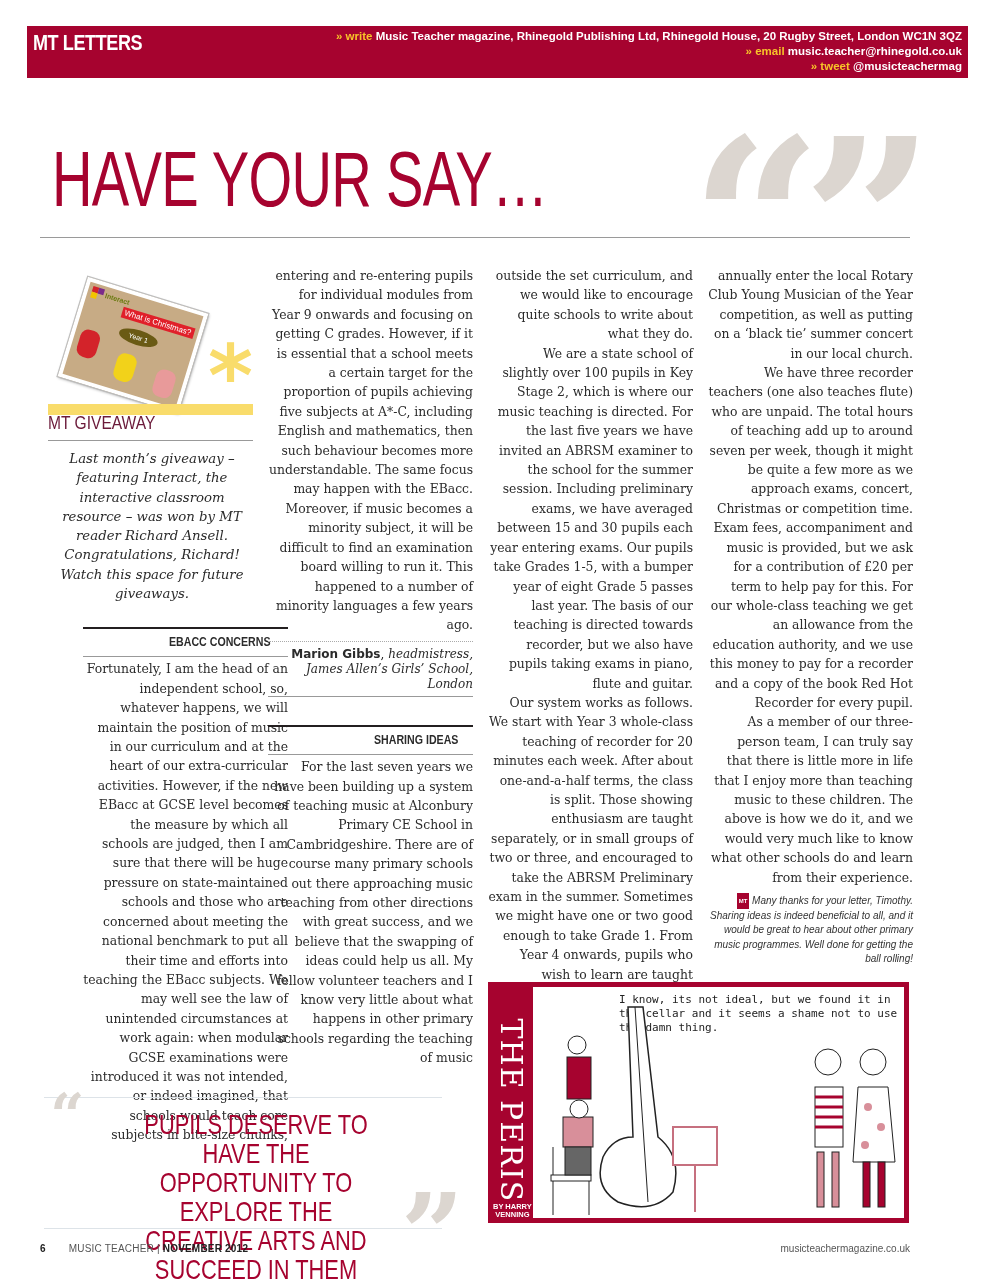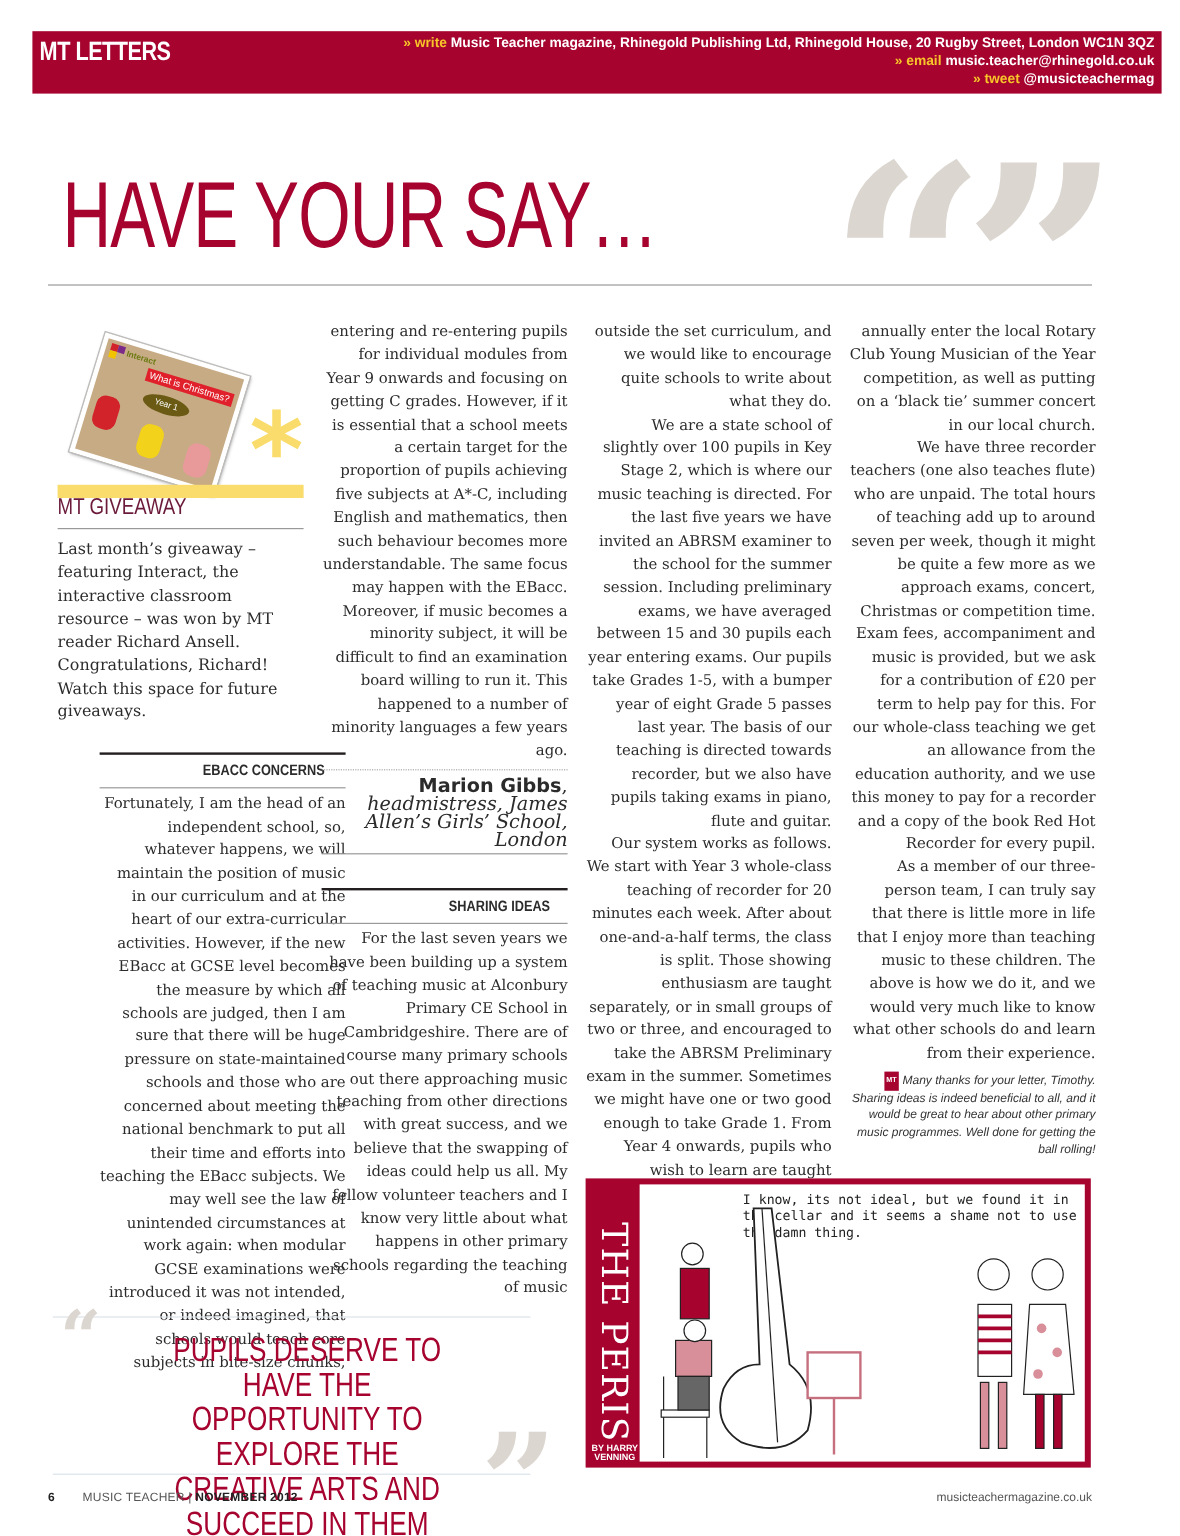--- a/index.html
+++ b/index.html
@@ -17,24 +17,24 @@
   .c1 { left:60px;margin-left:23px; } .c2 { left:268px; } .c3 { left:488px; } .c4 { left:708px; }
   .giveaway-img { position:absolute; left:48px; top:275px; width:205px; height:140px; }
   .card { position:absolute; left:22px; top:18px; width:118px; height:96px; background:#c7ab85; border:4px solid #fff; outline:1px solid #bbb; transform:rotate(17deg); box-shadow:1px 1px 3px #999; }
   .card .ttl { position:absolute; right:4px; top:14px; background:#e0202a; color:#fff; font-size:8px; padding:1px 3px; }
   .card .yr { position:absolute; left:42px; top:32px; background:#6a5a14; color:#fff; font-size:7px; padding:4px 10px; border-radius:50%; }
   .card .fig { position:absolute; width:20px; height:28px; border-radius:8px; background:#d3232a; }
   .yellow-bar { position:absolute; left:0; bottom:0; width:205px; height:11px; background:#f9dc6b; }
   .asterisk { position:absolute; right:0px; bottom:0px; font-size:86px; color:#f9dc6b; line-height:0.9; font-family:"DejaVu Sans", sans-serif; font-weight:bold; }
   .giveaway-title { position:absolute; left:48px; top:412px; font-size:19px; color:#6b1a3a; transform:scaleX(0.82); transform-origin:left; white-space:nowrap; }
   .giveaway-rule { position:absolute; left:48px; top:440px; width:205px; height:1px; background:#999; }
-  .giveaway-text { position:absolute; left:48px; top:449px; width:208px; font-family:"DejaVu Serif", serif; font-size:13.3px; line-height:19.3px; color:#2b2b2b; }
+  .giveaway-text { position:absolute; left:48px; top:449px; width:208px; font-family:"DejaVu Serif", serif; font-style:italic; font-size:13.3px; line-height:19.3px; color:#2b2b2b;text-align:center; }
   .sec-head { border-top:2px solid #231f20; border-bottom:1px solid #999; font-family:"Liberation Sans", sans-serif; font-weight:bold; font-size:12.5px; padding:4px 0 4px 0; margin-bottom:2px; letter-spacing:0; }
   .sec-head span { display:inline-block; transform:scaleX(0.85); transform-origin:left; }
-  .sig { border-top:1px dotted #aaa; border-bottom:1px solid #999; padding:5px 0 4px 0; margin-top:6px; line-height:15px; font-size:16px; }
+  .sig { border-top:1px dotted #aaa; border-bottom:1px solid #999; padding:5px 0 4px 0; margin-top:6px; line-height:15px; font-size:12px; }
   .sig b { font-family:"DejaVu Sans", sans-serif; font-weight:bold; }
   .sig i { font-style:italic; }
   .editor { font-style:italic; font-size:10px; line-height:14.2px; margin-top:6px; color:#333; font-family:"Liberation Sans", sans-serif; }
   .mt-badge { display:inline-block; background:#a6032f; color:#fff; font-size:6px; font-weight:bold; padding:1px 2px; font-style:normal; vertical-align:1px; }
   .pullquote { position:absolute; left:44px; top:1097px; width:398px; height:130px; border-top:1px solid #dde3e8; border-bottom:1px solid #dde3e8; }
   .pq-text { position:absolute; left:62px; top:12px; width:300px; text-align:center; font-size:28px; line-height:29px; color:#a6032f; transform:scaleX(0.78); transform-origin:center; }
   .pq-open { position:absolute; left:6px; top:-18px; font-family:"DejaVu Serif", serif; font-weight:bold; font-size:60px; color:#dcd6d0; }
   .pq-close { position:absolute; right:-22px; top:82px; font-family:"DejaVu Serif", serif; font-weight:bold; font-size:110px; color:#dcd6d0; line-height:1; }
   .cartoon { position:absolute; left:488px; top:982px; width:421px; height:241px; background:#a6032f; }
   .cartoon-side { position:absolute; left:0; top:0; width:45px; height:241px; }

